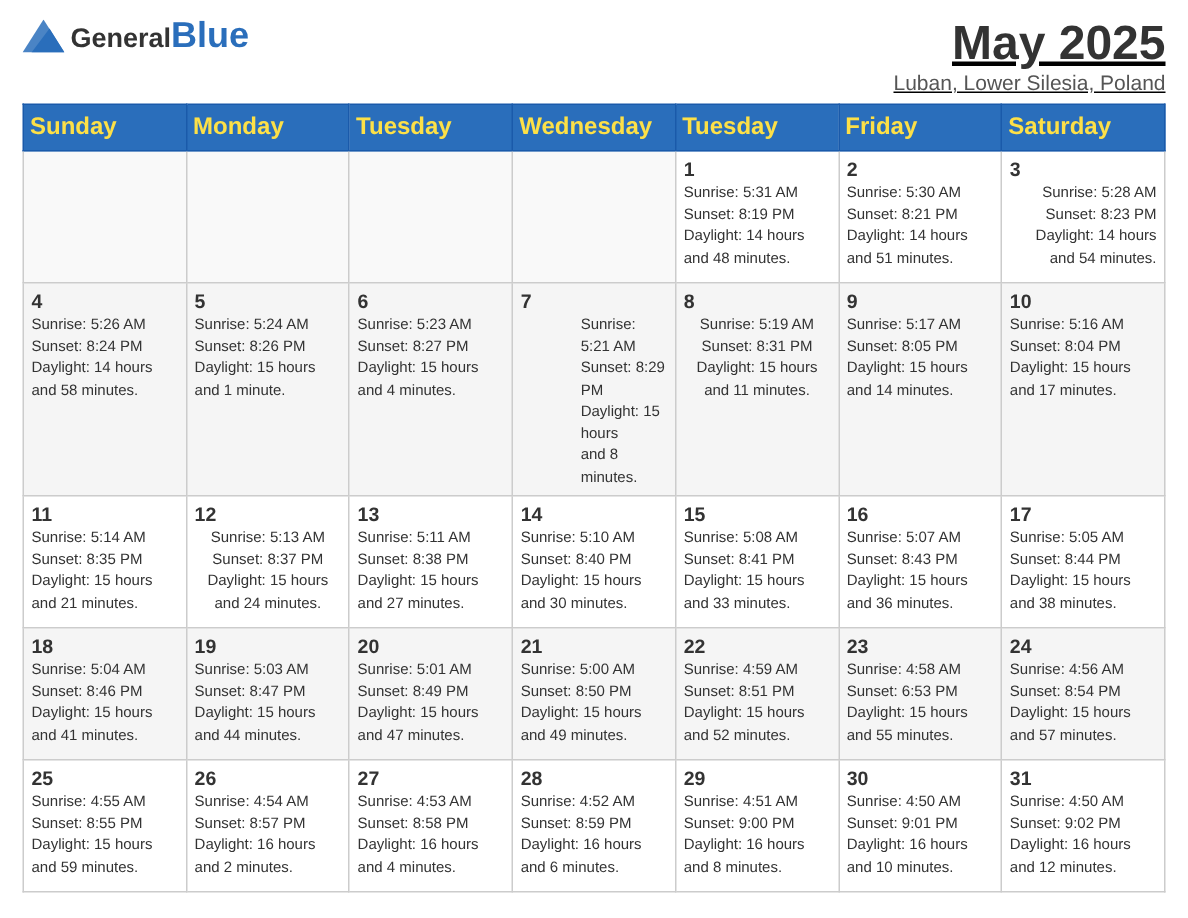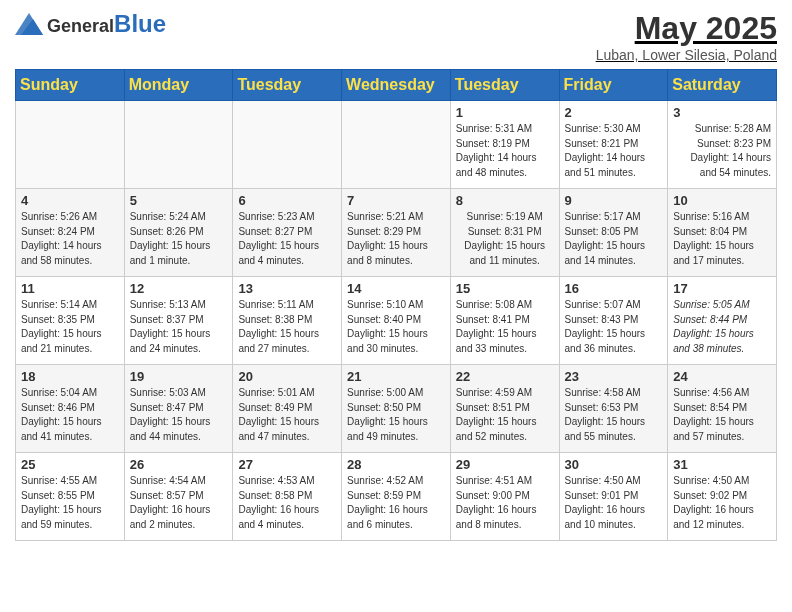--- a/index.html
+++ b/index.html
@@ -157,21 +157,21 @@
         </td>
         <td>
           <span class="day-number">6</span>
           <div class="day-info" style="white-space: pre-line;">Sunrise: 5:23 AM
 Sunset: 8:27 PM
 Daylight: 15 hours
 and 4 minutes.</div>
         </td>
         <td>
           <span class="day-number">7</span>
-          <div class="day-info" style="white-space: pre-line;">Sunrise: 5:21 AM
+          <div class="day-info" style="white-space: pre-line; margin-left: 40px;">Sunrise: 5:21 AM
 Sunset: 8:29 PM
 Daylight: 15 hours
 and 8 minutes.</div>
         </td>
         <td>
           <span class="day-number">8</span>
           <div class="day-info" style="white-space: pre-line; text-align: center;">Sunrise: 5:19 AM
 Sunset: 8:31 PM
 Daylight: 15 hours
 and 11 minutes.</div>
@@ -194,21 +194,21 @@
       <tr>
         <td>
           <span class="day-number">11</span>
           <div class="day-info" style="white-space: pre-line;">Sunrise: 5:14 AM
 Sunset: 8:35 PM
 Daylight: 15 hours
 and 21 minutes.</div>
         </td>
         <td>
           <span class="day-number">12</span>
-          <div class="day-info" style="white-space: pre-line;">Sunrise: 5:13 AM
+          <div class="day-info" style="white-space: pre-line; text-align: center;">Sunrise: 5:13 AM
 Sunset: 8:37 PM
 Daylight: 15 hours
 and 24 minutes.</div>
         </td>
         <td>
           <span class="day-number">13</span>
           <div class="day-info" style="white-space: pre-line;">Sunrise: 5:11 AM
 Sunset: 8:38 PM
 Daylight: 15 hours
 and 27 minutes.</div>
@@ -229,21 +229,21 @@
         </td>
         <td>
           <span class="day-number">16</span>
           <div class="day-info" style="white-space: pre-line;">Sunrise: 5:07 AM
 Sunset: 8:43 PM
 Daylight: 15 hours
 and 36 minutes.</div>
         </td>
         <td>
           <span class="day-number">17</span>
-          <div class="day-info" style="white-space: pre-line; font-style: italic;">Sunrise: 5:05 AM
+          <div class="day-info" style="white-space: pre-line;">Sunrise: 5:05 AM
 Sunset: 8:44 PM
 Daylight: 15 hours
 and 38 minutes.</div>
         </td>
       </tr>
       <tr>
         <td>
           <span class="day-number">18</span>
           <div class="day-info" style="white-space: pre-line;">Sunrise: 5:04 AM
 Sunset: 8:46 PM

